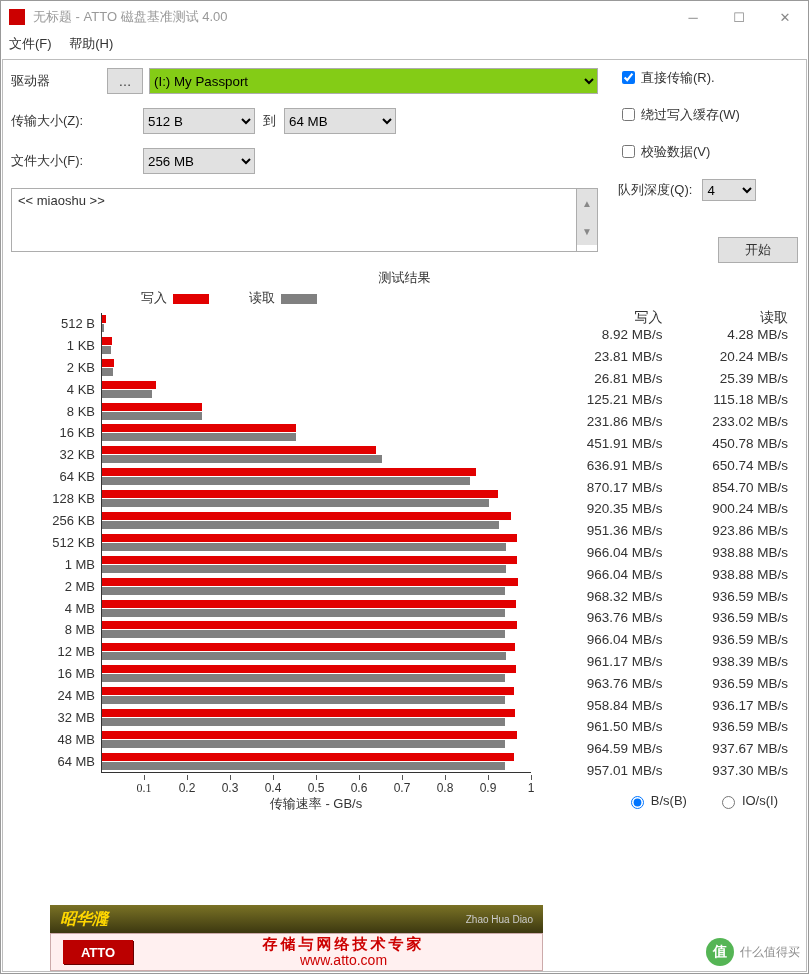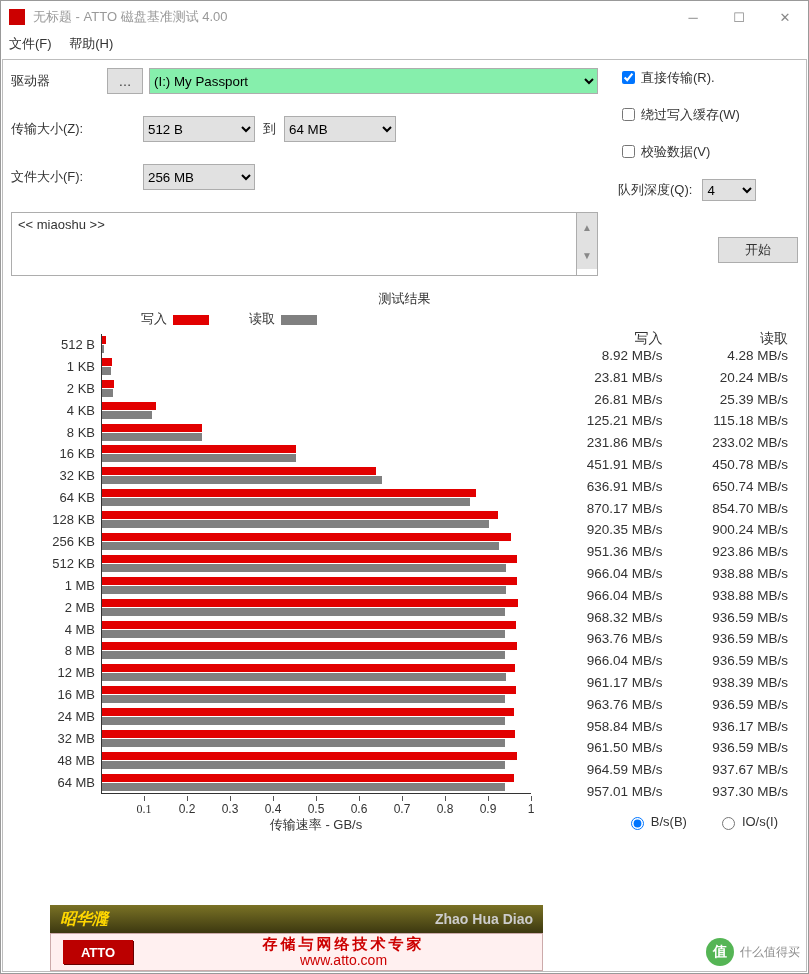--- a/index.html
+++ b/index.html
@@ -9,23 +9,23 @@
   .titlebar { height:32px; background:#fff; display:flex; align-items:center; padding:0 8px; color:#999;position:relative;}
   .titlebar .icon { width:16px; height:16px; background:#c00; margin-right:8px;}
   .titlebar .tbtns { position:absolute; right:0; top:0; display:flex;}
   .titlebar .tbtn { width:46px; height:32px; display:flex; align-items:center; justify-content:center; color:#888;}
   .menubar { height:24px; padding:2px 8px; color:#333;}
   .menubar span { margin-right:14px;}
   .client { position:absolute; left:1px; right:1px; top:58px; bottom:1px; border:1px solid #bdbdbd; background:#fff; padding:8px;}
   .toprow { display:flex; }
   .leftpanel { flex:1; padding-right:10px;}
   .rightpanel { width:190px; padding-left:10px;}
-  .frow { display:flex; align-items:center; margin-bottom:22px;}
+  .frow { display:flex; align-items:center; margin-bottom:14px;}
   .flabel { width:90px;}
-  select.big { flex:1; height:26px; border:1px solid #adadad; background:#86efac;}
+  select.big { flex:1; height:26px; border:1px solid #adadad; background:#84cc16;}
   select.mid { width:112px; height:26px; border:1px solid #adadad; background:#e1e1e1;}
   .btn { width:36px; height:26px; background:#e1e1e1; border:1px solid #adadad; margin:0 6px; display:flex;align-items:center;justify-content:center;}
   .to { margin:0 8px;}
   .chk { display:flex; align-items:center; margin-bottom:18px;}
   .chk input { margin-right:6px;}
   .qd { display:flex; align-items:center; margin-top:10px;}
   .qd select { width:54px; height:22px; border:1px solid #adadad; background:#e1e1e1; margin-left:10px;}
   .descbox { display:flex; margin:8px 0;}
   .desc { flex:1; height:64px; border:1px solid #adadad; padding:4px 6px; font-size:13px;}
   .scrollbtns { display:flex; flex-direction:column; border:1px solid #adadad; border-left:none;}
@@ -52,21 +52,21 @@
   .chart .xlabel { position:absolute; left:90px; width:430px; top:486px; text-align:center; font-size:13px;}
   .table-col { flex:1; padding-left:6px; }
   .table-head { display:flex;}
   .table-head div { flex:1; text-align:right; padding-right:10px; font-size:14px;}
   .table-body .trow { display:flex; height:21.8px; font-size:13.5px;}
   .table-body .trow div { flex:1; text-align:right; padding-right:10px;}
   .radios { margin-top:8px; display:flex; gap:30px; justify-content:flex-end; padding-right:20px;}
   .radios label { display:flex; align-items:center; gap:4px;}
   .footer { position:absolute; left:10px; bottom:0px; width:530px;padding-left:37px; }
   .footer1 { height:28px; background:linear-gradient(#7a7225,#3c3810); color:#ffd700;font-style:italic;font-weight:bold;display:flex;align-items:center;padding:0 10px; font-size:16px;}
-  .footer1 .sub{ margin-left:auto;font-size:14px;color:#ccc;font-weight:bold;font-style:normal;}
+  .footer1 .sub{ margin-left:auto;font-size:10px;color:#ccc;font-weight:normal;font-style:normal;}
   .footer2 { height:38px; background:#fff0f0; border:1px solid #caa; display:flex; align-items:center;}
   .footer2 .logo { margin:0 12px; width:70px; height:24px; background:#b00; color:#fff; font-weight:bold;display:flex;align-items:center;justify-content:center; box-shadow:1px 1px 0 #600;}
   .footer2 .txt { flex:1; text-align:center; color:#c00; font-size:14px; line-height:1.1;}
   .footer2 .txt .h{font-weight:bold; font-size:15px; letter-spacing:3px;}
   .watermark { position:absolute; right:0; bottom:0; width:140px; height:42px; display:flex;align-items:center;justify-content:flex-end;gap:6px;padding-right:8px;opacity:0.95; color:#888;font-size:12px;}
   .watermark .circle{width:28px;height:28px;border-radius:50%;background:#4cb24c;color:#fff;display:flex;align-items:center;justify-content:center;font-size:14px;font-weight:bold;}
 </style>
 </head>
 <body>
 

